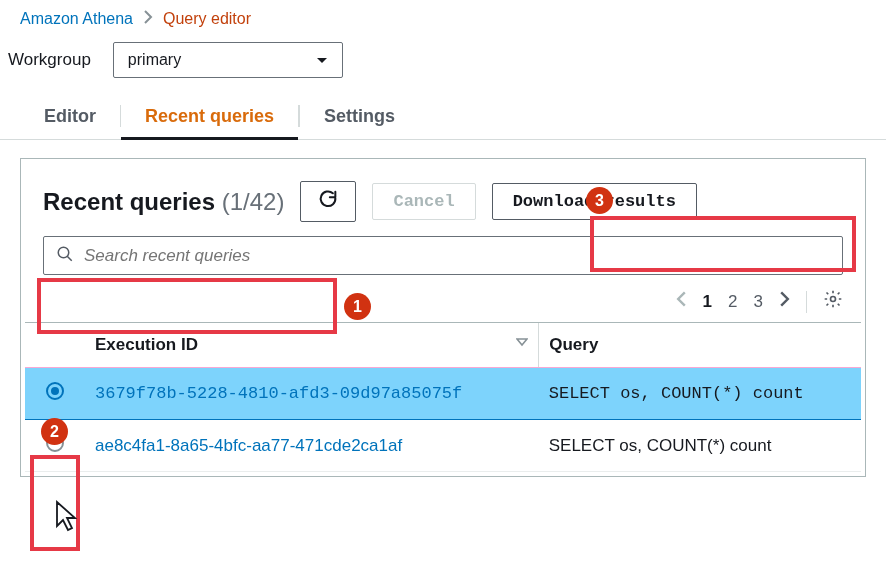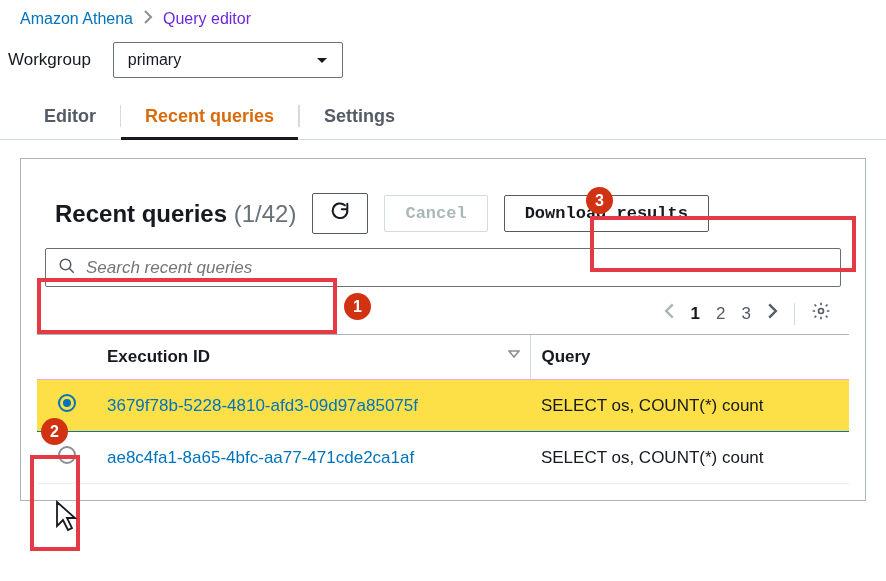--- a/index.html
+++ b/index.html
@@ -15,21 +15,21 @@
   }
   
   .breadcrumb {
     display: flex;
     align-items: center;
     padding: 10px 20px 8px;
     font-size: 16px;
   }
   .breadcrumb a { color: #0073bb; text-decoration: none; }
   .breadcrumb .sep { margin: 0 10px; color: #687078; }
-  .breadcrumb .current { color: #6d28d9; }
+  .breadcrumb .current { color: #c2410c; }
 
   
   .workgroup-row {
     display: flex;
     align-items: center;
     padding: 6px 8px 14px;
     gap: 22px;
     font-size: 17px;
   }
   .workgroup-row label { font-weight: 400; }
@@ -75,21 +75,21 @@
   }
   .tab-sep {
     width:1px; height:22px; background:#d5dbdb; align-self:center;
   }
 
   
   .panel {
     margin: 18px 20px 0;
     border: 1px solid #aab7b8;
     background:#fff;
-    padding: 16px;
+    padding: 4px;
   }
   .panel-header {
     display:flex;
     align-items:center;
     padding: 18px 18px 10px;
     gap: 16px;
   }
   .panel-title {
     font-size: 24px;
     font-weight: 700;
@@ -111,21 +111,21 @@
   }
   .btn.icon { padding: 6px 16px; }
   .btn.disabled {
     color:#aab7b8;
     border-color:#d5dbdb;
     cursor:not-allowed;
   }
 
   
   .search-wrap {
-    margin: 4px 8px 0;
+    margin: 4px 18px 0;
   }
   .search {
     display:flex;
     align-items:center;
     width: 100%;
     border:1px solid #687078;
     border-radius:2px;
     padding: 8px 12px;
     gap:10px;
   }
@@ -178,21 +178,21 @@
     float:right;
     color:#879196;
   }
   th.colsep-left { border-left:1px solid #d5dbdb;}
   .radio-col{ width:60px; text-align:center;}
   td {
     padding: 14px 10px;
     border-bottom:1px solid #eaeded;
     vertical-align:middle;
   }
-  tr.selected td { background:#fde047; }
+  tr.selected td { background:#7dd3fc;font-family:Liberation Mono, monospace; }
   tr.selected { border-top:1px solid #0073bb;}
   tr.selected td{ border-top:1px solid #0073bb; border-bottom:1px solid #0073bb;}
   td.link { color:#0073bb; }
   td.radio-cell{ text-align:center;}
 
   
   .radio {
     display:inline-block;
     width:18px; height:18px;
     border:2px solid #879196;

